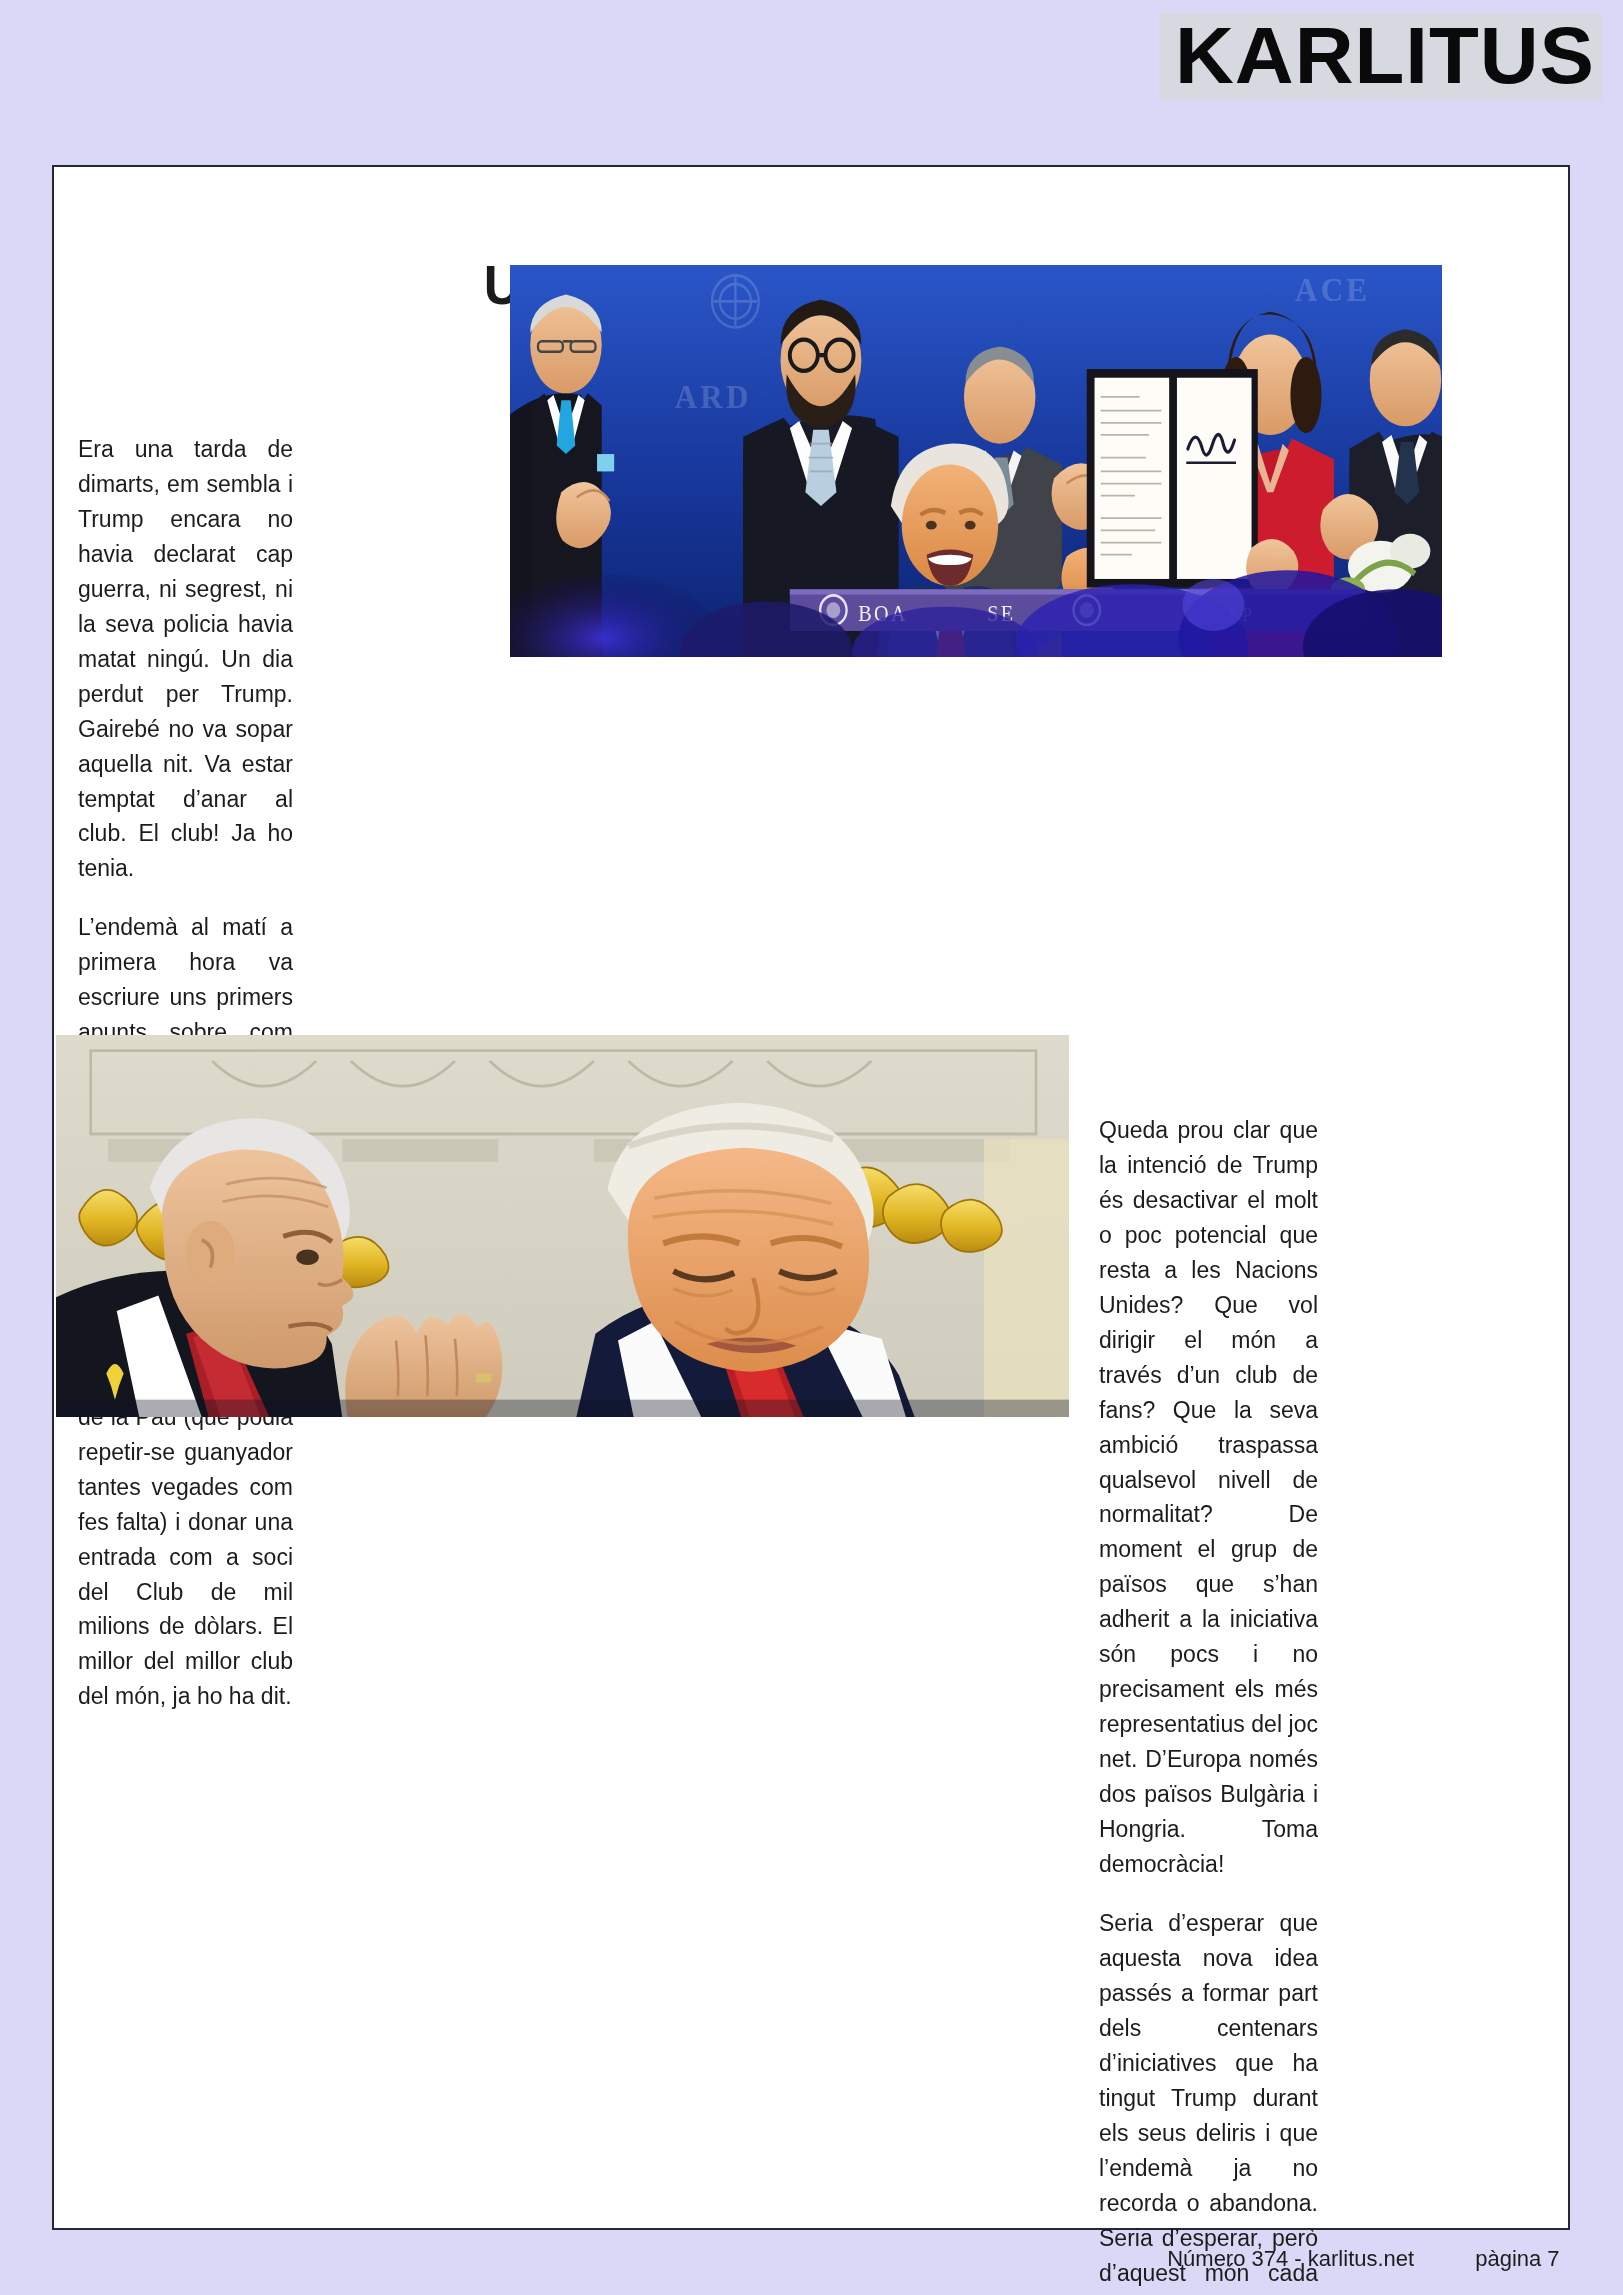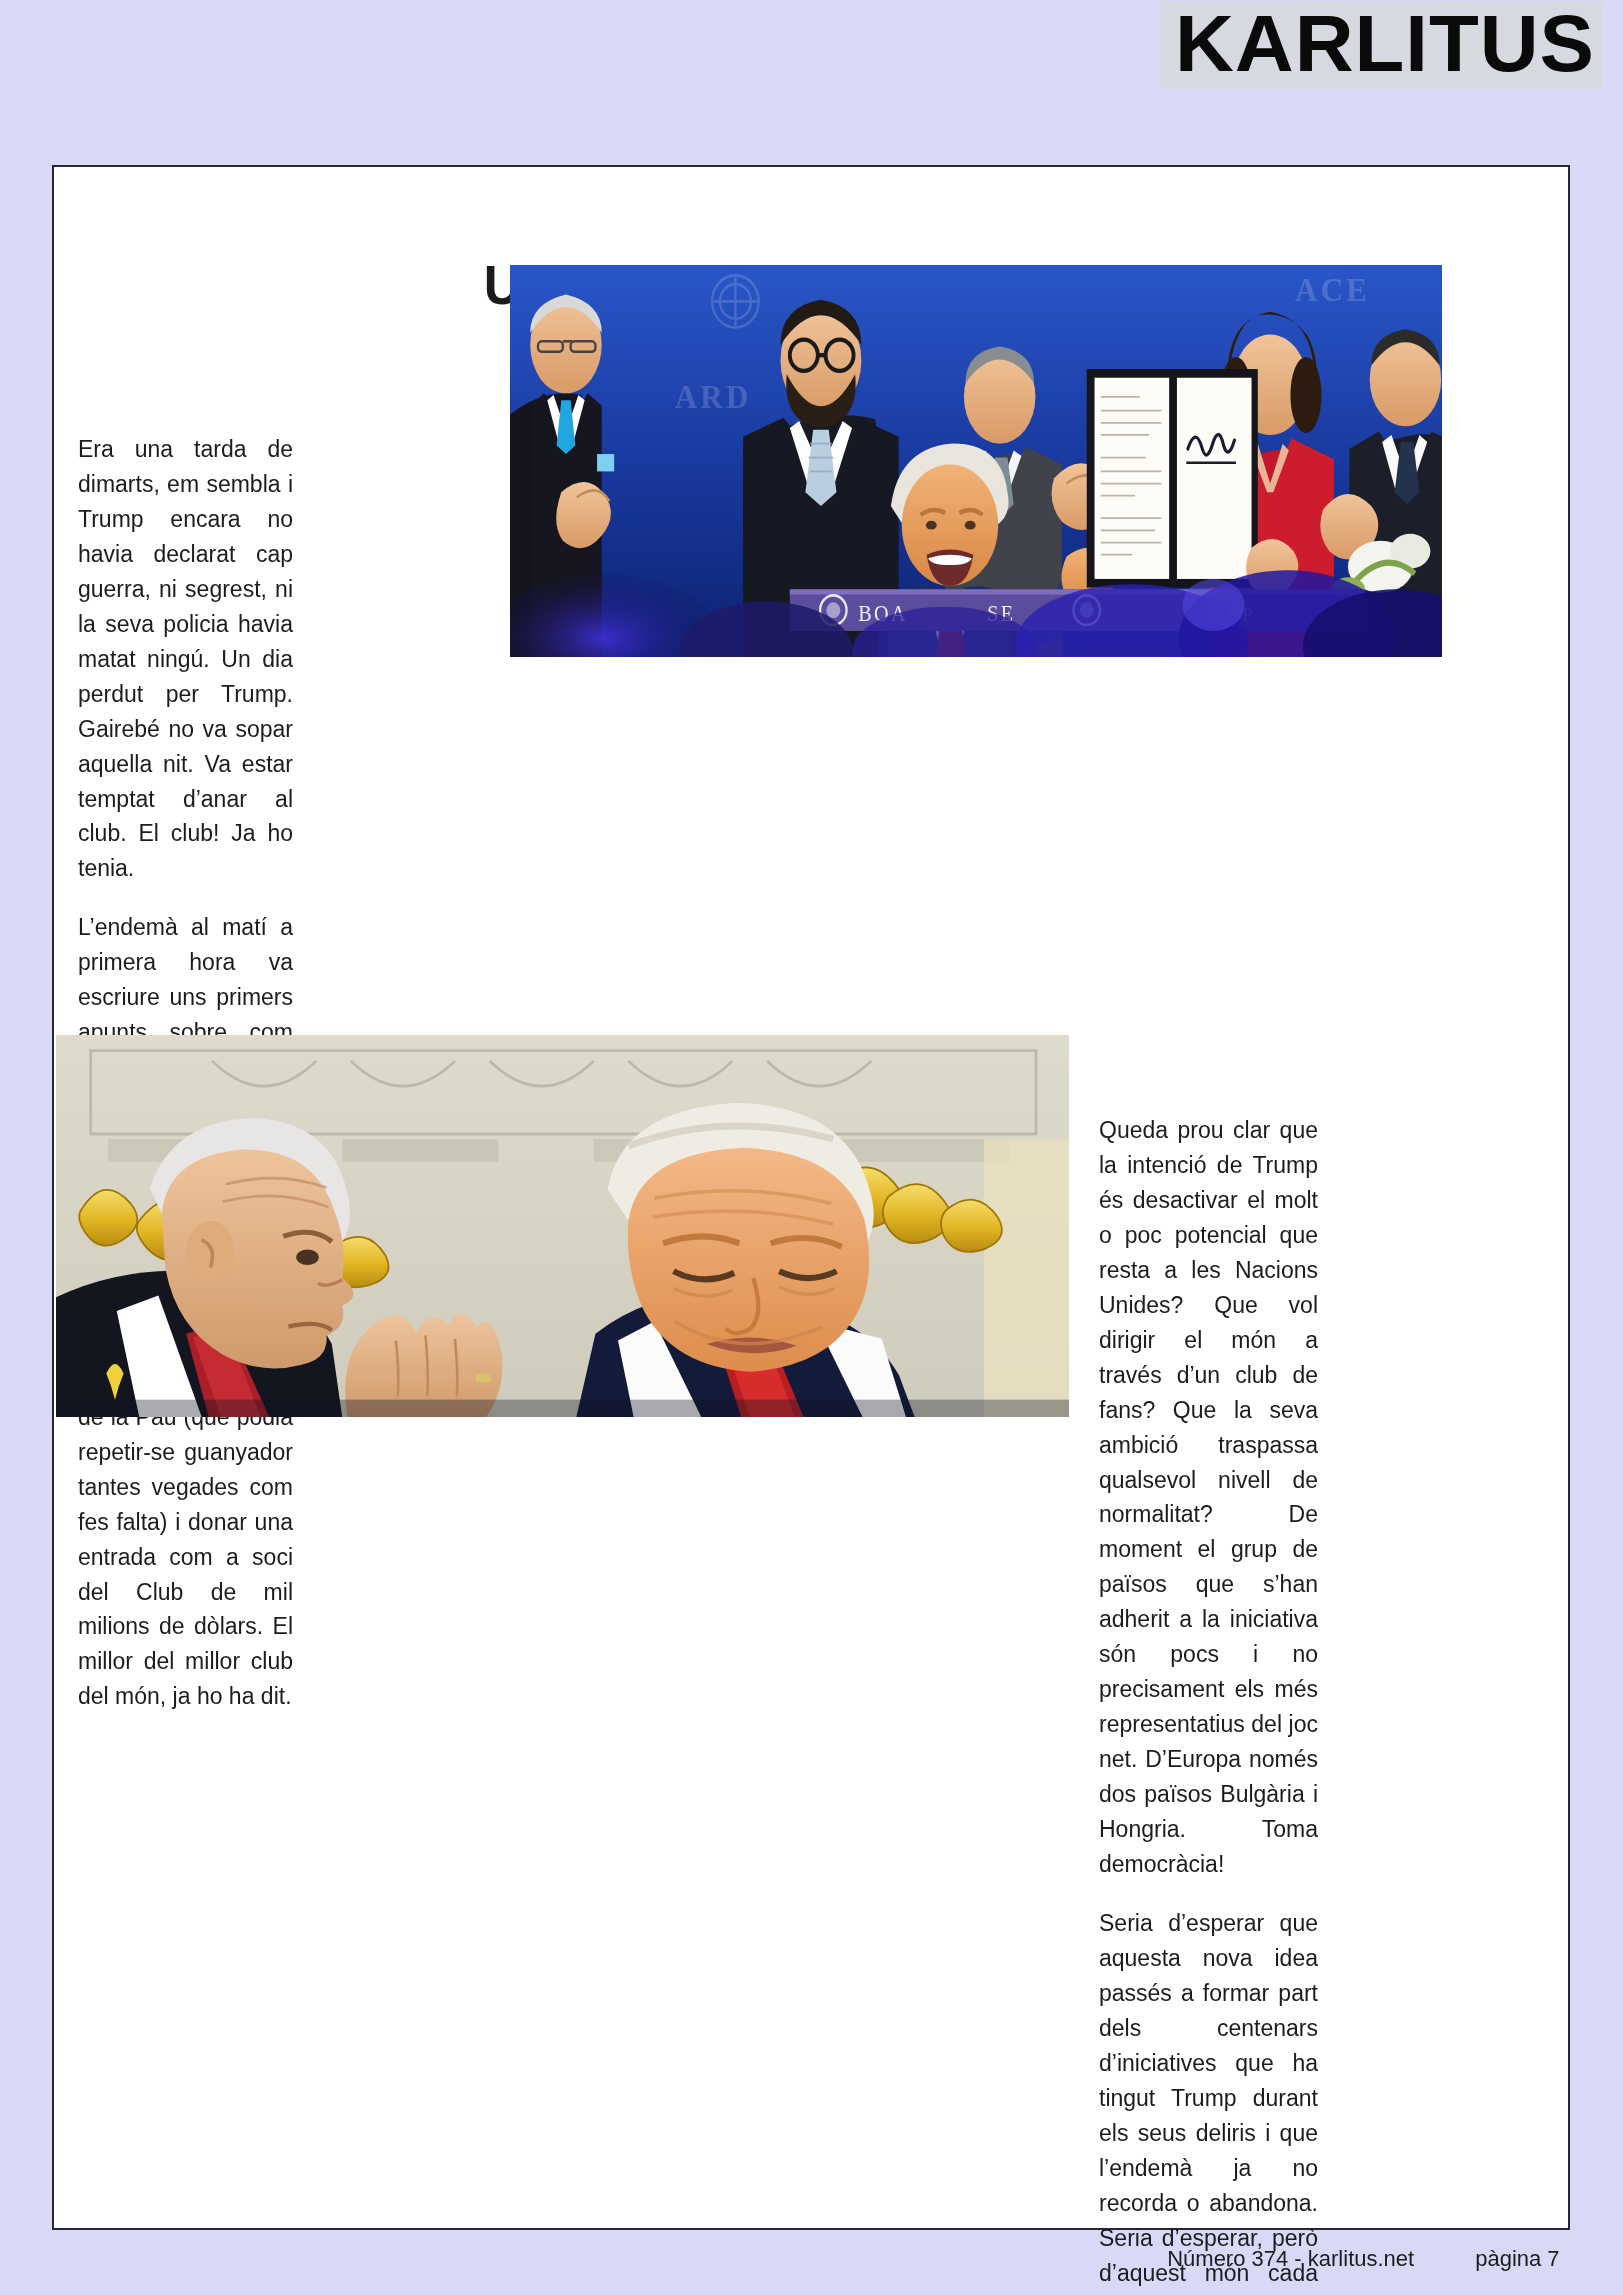--- a/index.html
+++ b/index.html
@@ -20,21 +20,21 @@
     position: absolute;
     top: 0;
     left: 0;
     width: 1623px;
     height: 165px;
     box-sizing: border-box;
   }
   .masthead-band {
     position: absolute;
     right: 21px;
-    top: 1px;
+    top: 13px;
     background: #d7d9e1;
     padding: 1.7px 15.6px 5.2px 15.6px;
   }
   .masthead-title {
     font-family: "Liberation Sans Narrow", "Liberation Sans", sans-serif;
     font-weight: bold;
     font-size: 80px;
     line-height: 1.02;
     letter-spacing: 0.9px;
     color: #0a0a0a;

